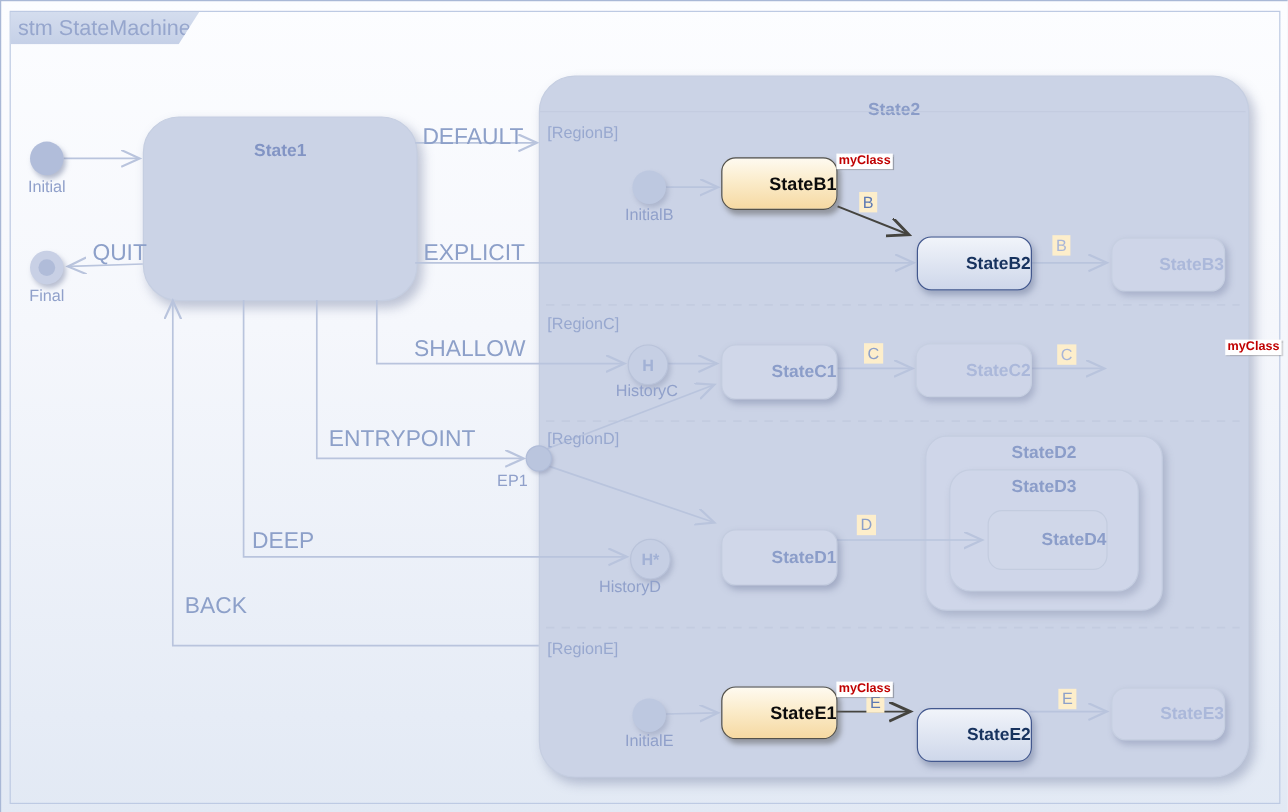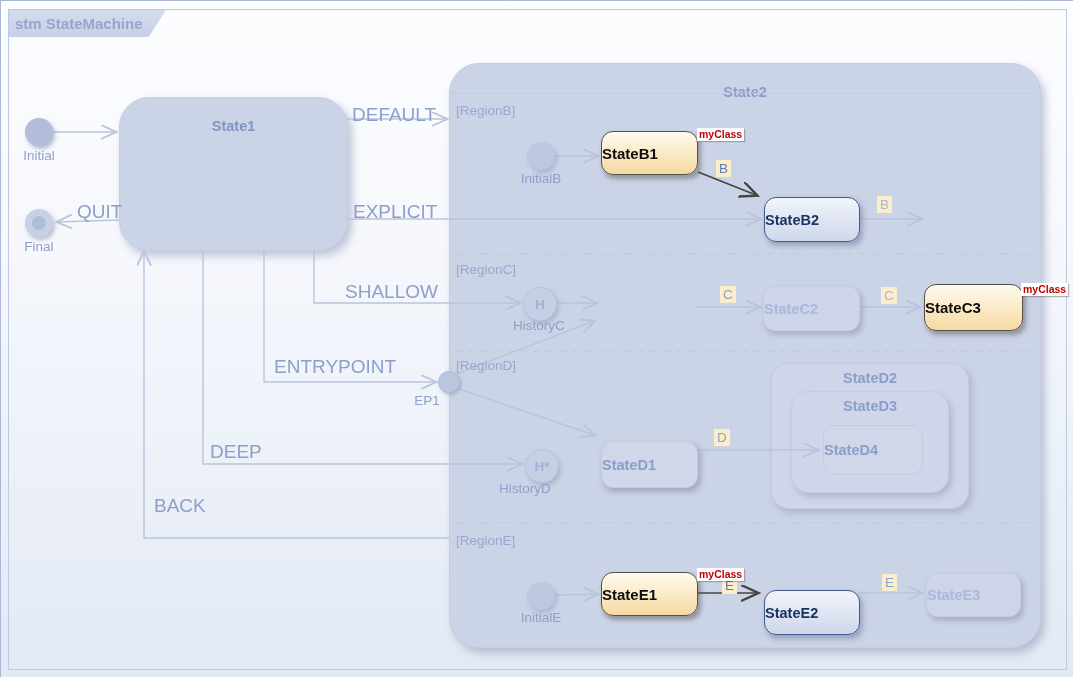--- a/index.html
+++ b/index.html
@@ -3,29 +3,29 @@
 <meta charset="utf-8">
 <style>
   html,body{margin:0;padding:0;background:#eef2f8;}
   .canvas{position:relative;width:1073px;height:677px;overflow:hidden;
     background:linear-gradient(180deg,#fcfdff 0%,#f5f7fc 40%,#e6ecf6 88%,#e2e9f4 100%);
     border:1px solid #a9b8d6;font-family:"Liberation Sans",sans-serif;}
   .frame{position:absolute;left:7px;top:8px;width:1057px;height:659px;border:1px solid #bdcae3;}
   .tab{position:absolute;left:8px;top:9px;width:157px;height:27px;
     background:linear-gradient(180deg,#d4ddee,#c5d0e7);
     clip-path:polygon(0 0,100% 0,89% 100%,0 100%);}
-  .tab-label{font-weight:bold;font-size:15px;color:#96a6cd;line-height:27px;padding-left:6px;}
+  .tab-label{font-weight:normal;font-size:18px;color:#96a6cd;line-height:27px;padding-left:6px;}
   .comp{position:absolute;border-radius:30px;background:#cbd3e6;border:1px solid #c5cee1;
     box-shadow:4px 5px 9px rgba(123,134,166,.45);}
   .comp-title{font-weight:bold;font-size:14.5px;text-align:center;margin-top:20px;}
   .t1{color:#8294c4;} .t2{color:#8a9cc8;}
   .nest{position:absolute;border-radius:18px;background:#cfd6e9;border:1px solid #c4cde0;
     box-shadow:3px 4px 6px rgba(125,136,166,.38);}
   .nest-title{font-weight:bold;font-size:14.5px;color:#8b9dc9;text-align:center;margin-top:6px;}
-  .leaf{position:absolute;border-radius:12px;display:flex;align-items:center;justify-content:flex-start;
+  .leaf{position:absolute;border-radius:12px;display:flex;align-items:center;justify-content:flex-end;
     font-weight:bold;font-size:14.5px;}
   .plain{background:#d0d7e9;border:1px solid #c3ccdf;box-shadow:2.5px 3.5px 5px rgba(123,134,166,.5);color:#8b9dc9;}
   .ghost{background:#ced5e8;border:1px solid #c6cfe1;box-shadow:2.5px 3.5px 5px rgba(123,134,166,.42);color:#abb8da;}
   .hot{background:linear-gradient(180deg,#fefaf0 0%,#fbeccb 45%,#f6d9a2 100%);
     border:1.6px solid #54524b;box-shadow:2.5px 3.5px 4px rgba(92,92,92,.5);color:#0c0c0c;font-size:15px;}
   .active{background:linear-gradient(180deg,#f1f4fa 0%,#ced7ea 100%);
     border:1.4px solid #43588e;box-shadow:2.5px 3.5px 5px rgba(108,120,152,.5);color:#17325e;}
   .circle{position:absolute;border-radius:50%;}
   .c-init{background:#b1bdda;box-shadow:2px 3px 4px rgba(123,134,166,.55);}
   .c-init2{background:#bdc8e0;box-shadow:2px 3px 4px rgba(130,140,170,.4);}
@@ -139,25 +139,28 @@
   <div class="tlabel" style="left:273px;top:355px;">ENTRYPOINT</div>
   <div class="tlabel" style="left:209px;top:440px;">DEEP</div>
   <div class="tlabel" style="left:153px;top:494px;">BACK</div>
 
   <div class="leaf hot" style="left:600px;top:130px;width:95px;height:42px;">
     <span>StateB1</span>
   </div>
   <div class="leaf active" style="left:763px;top:196px;width:94px;height:43px;">
     <span>StateB2</span>
   </div>
+  <div class="leaf ghost" style="left:925px;top:197px;width:93px;height:43px;">
+    <span>StateB3</span>
+  </div>
+  <div class="leaf plain" style="left:600px;top:286px;width:95px;height:44px;">
+    <span>StateC1</span>
+  </div>
   <div class="leaf ghost" style="left:762px;top:285px;width:95px;height:43px;">
     <span>StateC2</span>
-  </div>
-  <div class="leaf hot" style="left:923px;top:283px;width:97px;height:45px;">
-    <span>StateC3</span>
   </div>
   <div class="leaf plain" style="left:600px;top:440px;width:95px;height:45px;">
     <span>StateD1</span>
   </div>
   <div class="leaf plain" style="left:822px;top:424px;width:98px;height:48px;box-shadow:none;background:#d0d7e9;">
     <span>StateD4</span>
   </div>
   <div class="leaf hot" style="left:600px;top:571px;width:95px;height:42px;">
     <span>StateE1</span>
   </div>

